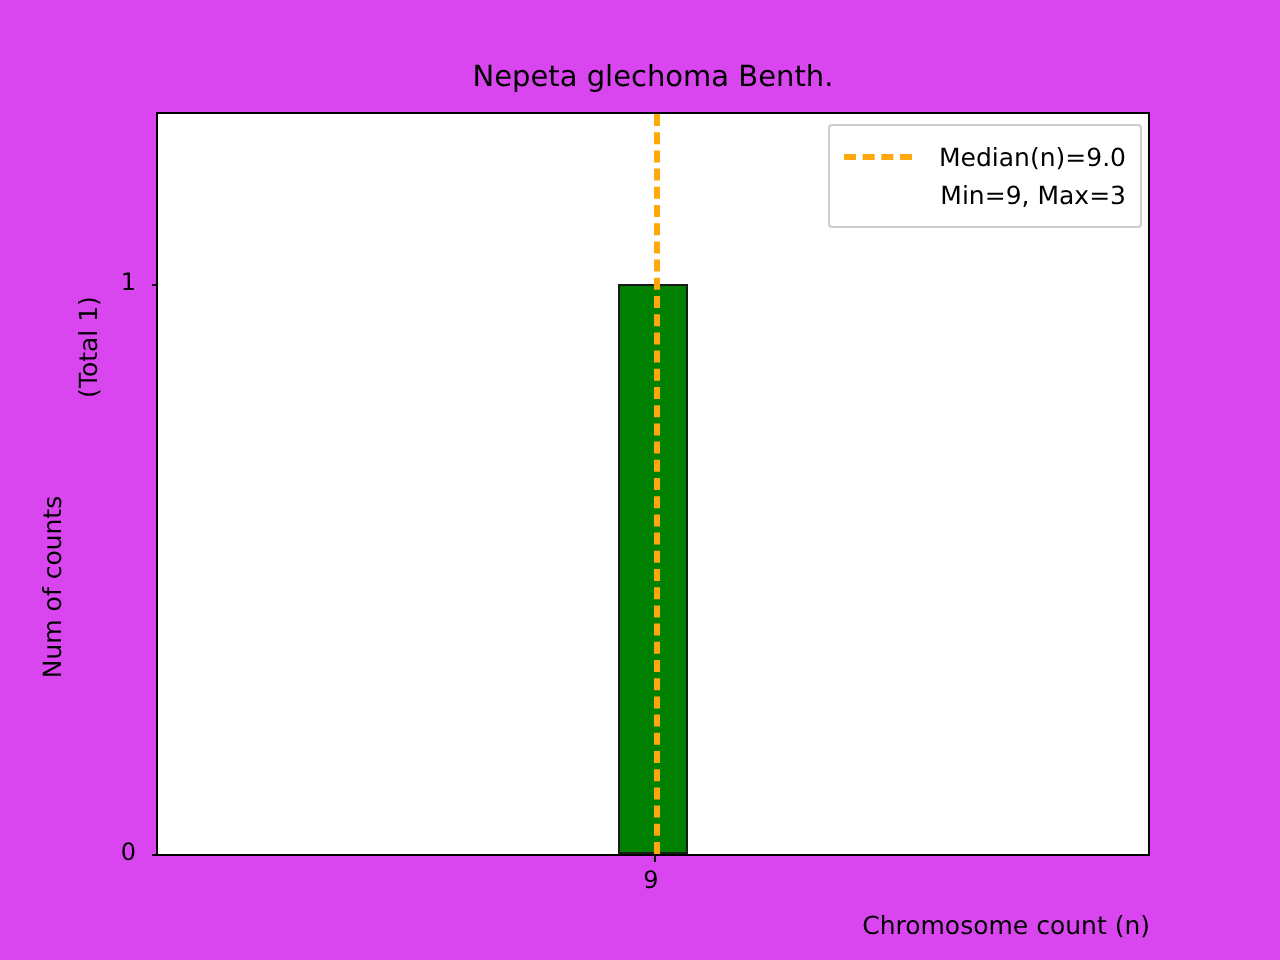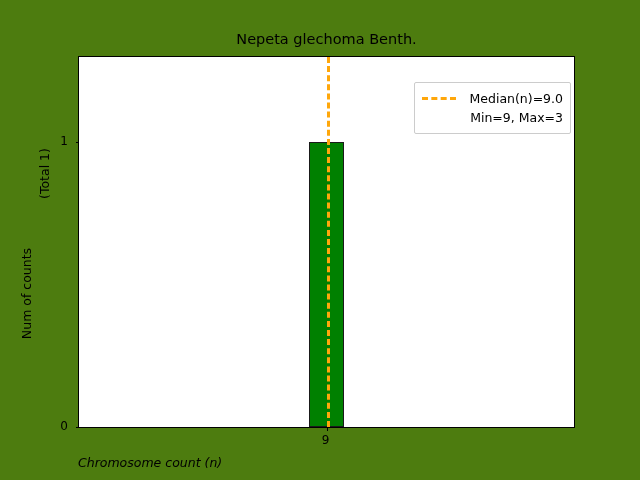--- a/index.html
+++ b/index.html
@@ -4,21 +4,21 @@
 <style>
   html, body {
     margin: 0;
     padding: 0;
     background: #ffffff;
   }
   #figure {
     position: relative;
     width: 640px;
     height: 480px;
-    background: #4d7c0f;
+    background: #d946ef;
     font-family: "DejaVu Sans", sans-serif;
     overflow: hidden;
   }
 
   
   #chart-title {
     position: absolute;
     left: 78px;
     top: 30px;
     width: 497px;
@@ -97,25 +97,24 @@
     color: #000000;
     line-height: 12px;
   }
 
   
   #xlabel {
     position: absolute;
     left: 78px;
     top: 455px;
     width: 497px;
-    text-align: left;
+    text-align: right;
     font-size: 12.5px;
     color: #000000;
     white-space: nowrap;
-    font-style: italic;
   }
   .ylabel-rot {
     position: absolute;
     transform-origin: 50% 50%;
     transform: rotate(-90deg);
     font-size: 12.5px;
     color: #000000;
     white-space: nowrap;
     text-align: center;
   }
@@ -134,21 +133,20 @@
   #legend {
     position: absolute;
     left: 414px;
     top: 62px;
     width: 157px;
     box-sizing: border-box;
     border: 1px solid #cccccc;
     background: rgba(255,255,255,0.92);
     border-radius: 2px;
     padding: 6px 7px 6px 7px;
-    margin-top: 20px;
   }
   .legend-row {
     display: flex;
     align-items: center;
     justify-content: flex-start;
     height: 19px;
   }
   .legend-swatch {
     width: 34px;
     height: 0;

